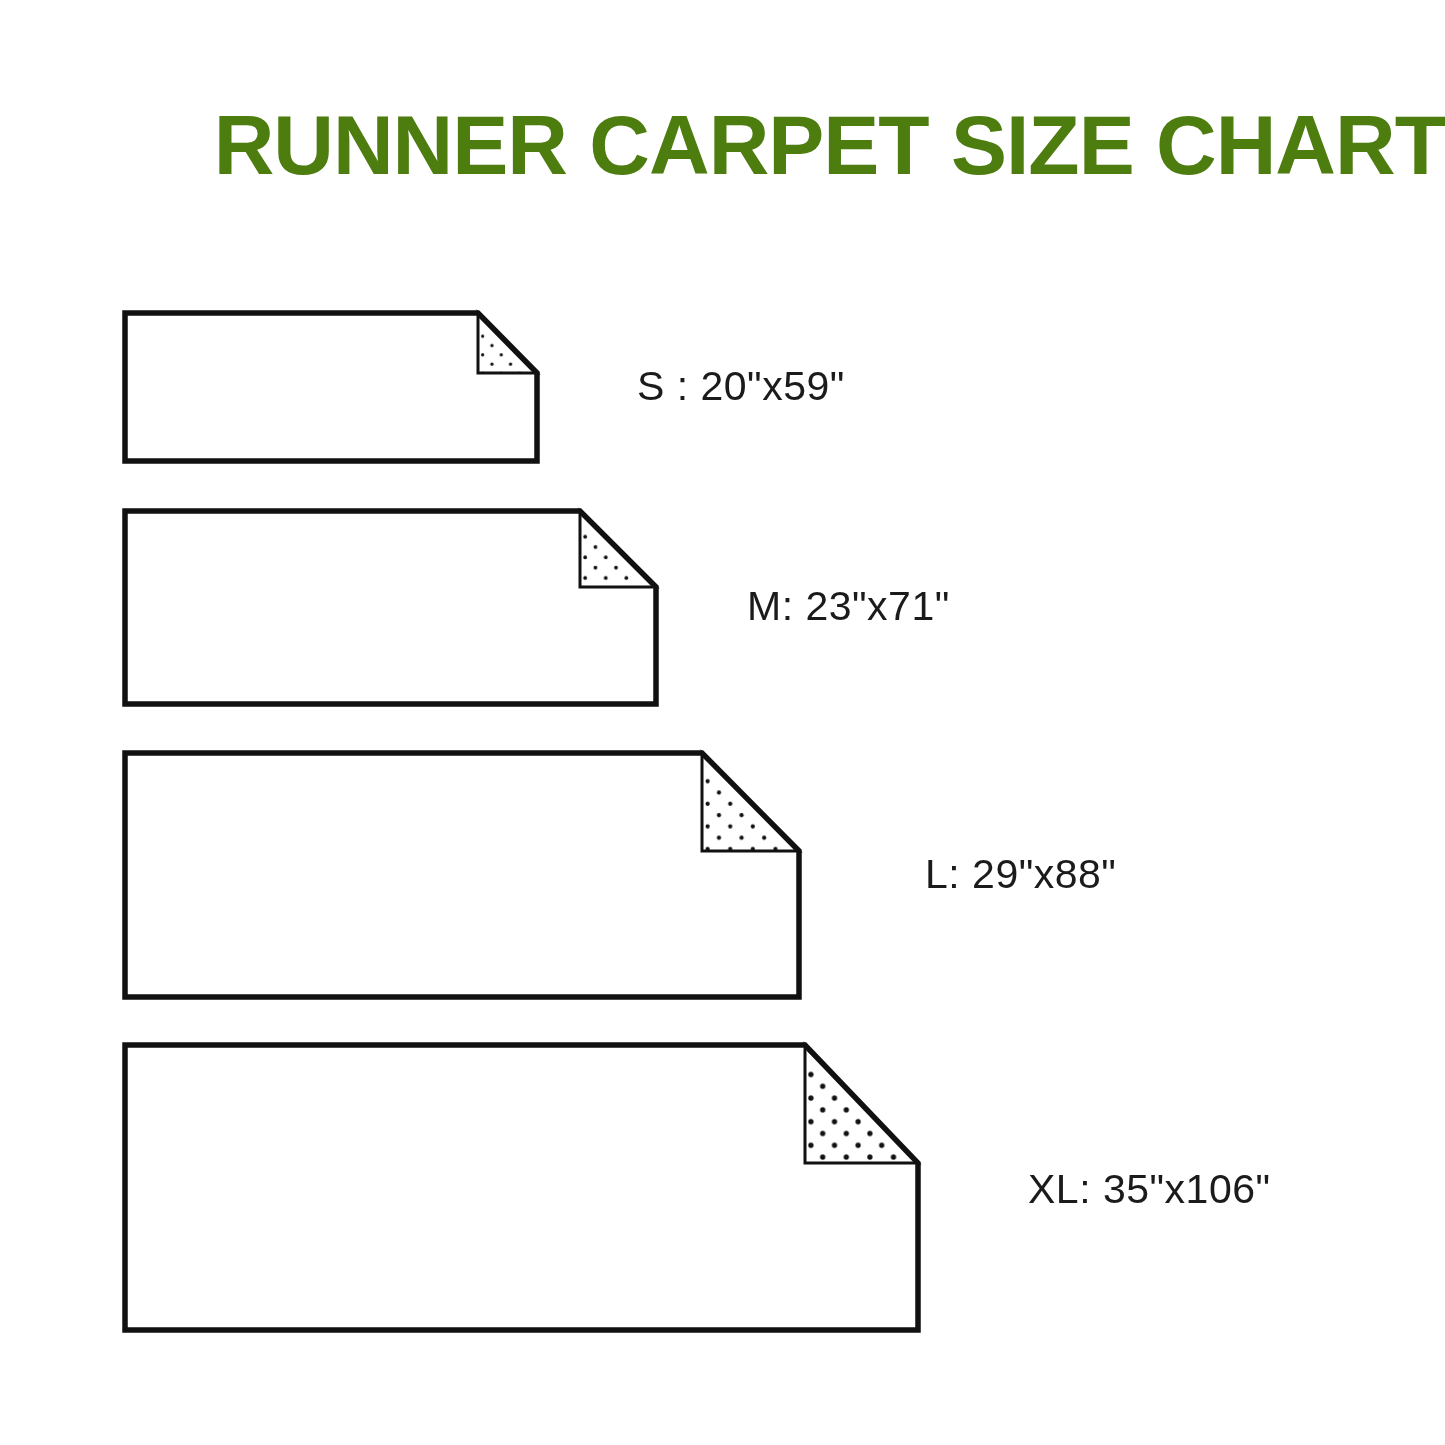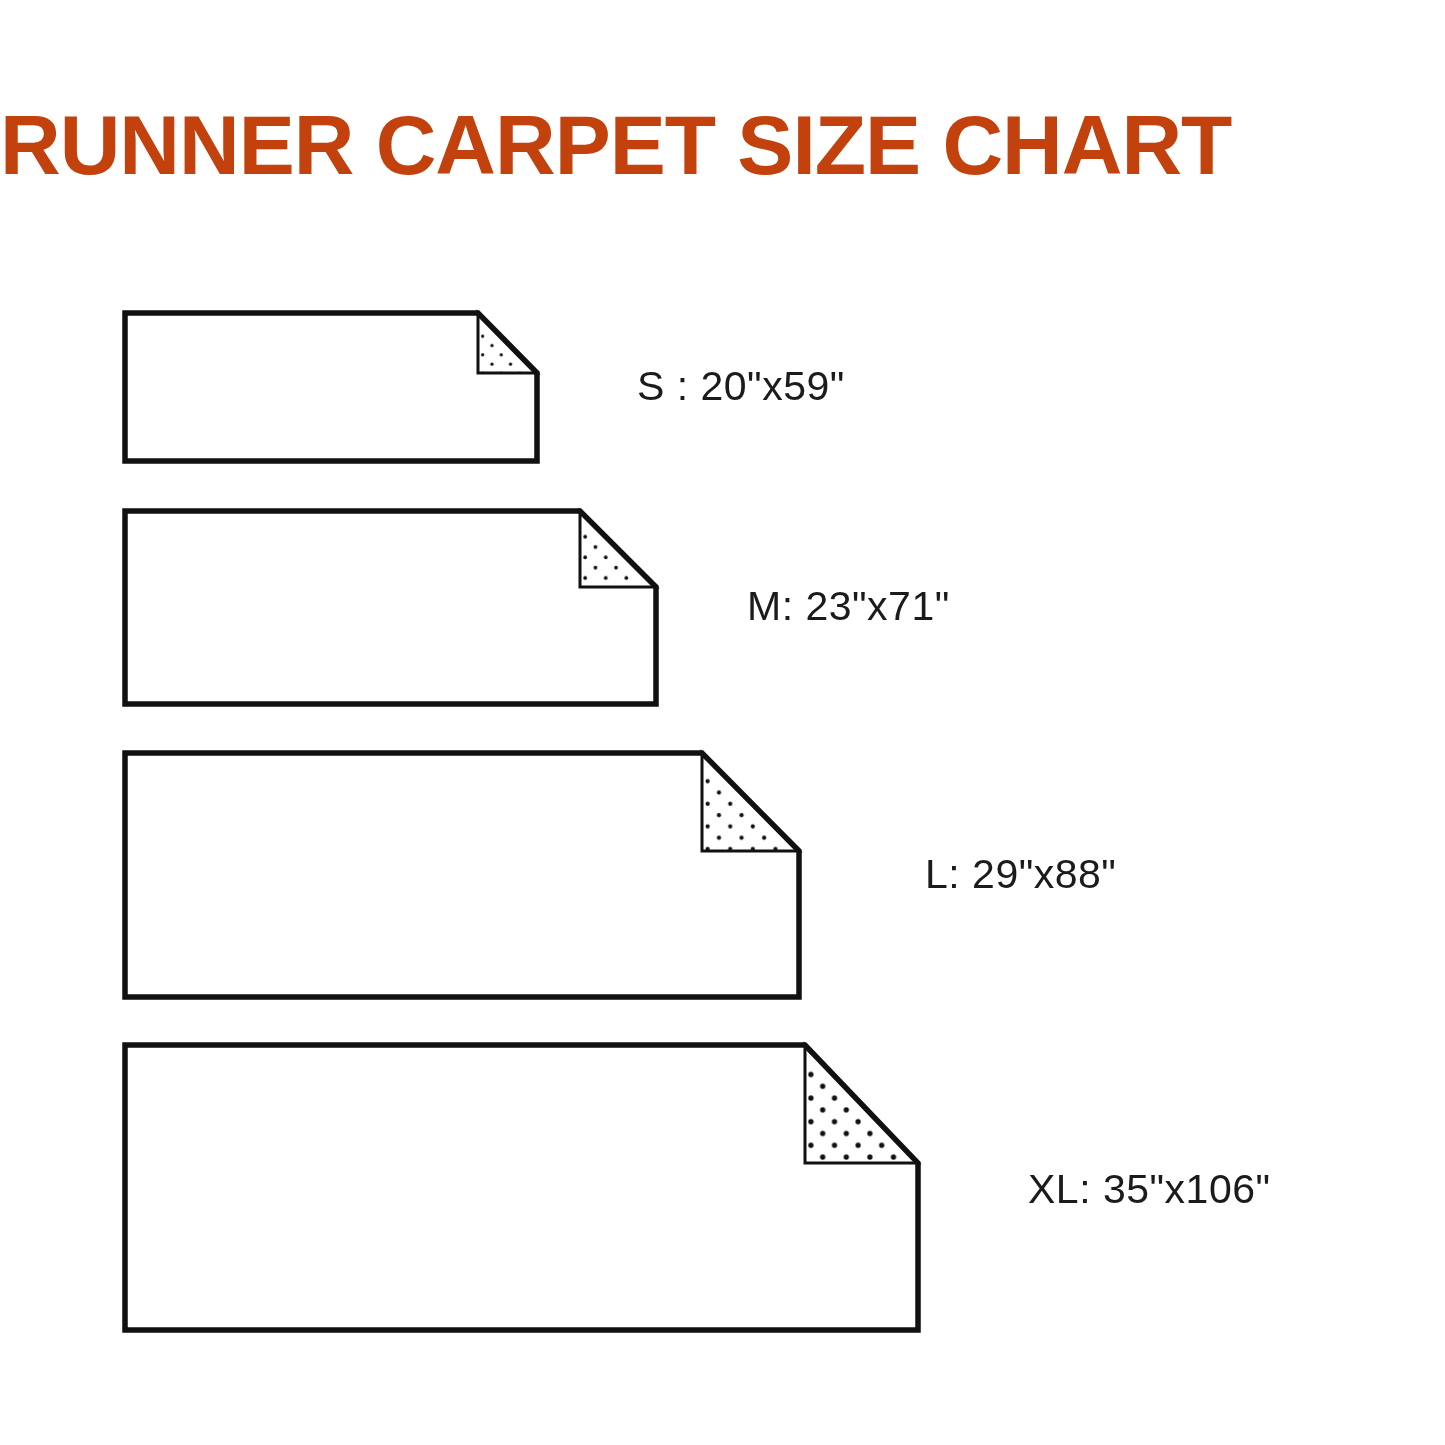--- a/index.html
+++ b/index.html
@@ -14,26 +14,26 @@
     background: #ffffff;
     overflow: hidden;
     font-family: "Liberation Sans", "DejaVu Sans", sans-serif;
   }
   .title {
     position: absolute;
     left: 0;
     right: 0;
     top: 103px;
     margin: 0;
-    text-align: left;
+    text-align: right;
     font-size: 84px;
     line-height: 84px;
     font-weight: 700;
     letter-spacing: -1px;
-    color: #c2410c;
+    color: #4d7c0f;
     white-space: nowrap;
   }
   .carpet {
     position: absolute;
     margin: 0;
   }
   .carpet svg { display: block; }
   .outline {
     fill: #ffffff;
     stroke: #111111;

